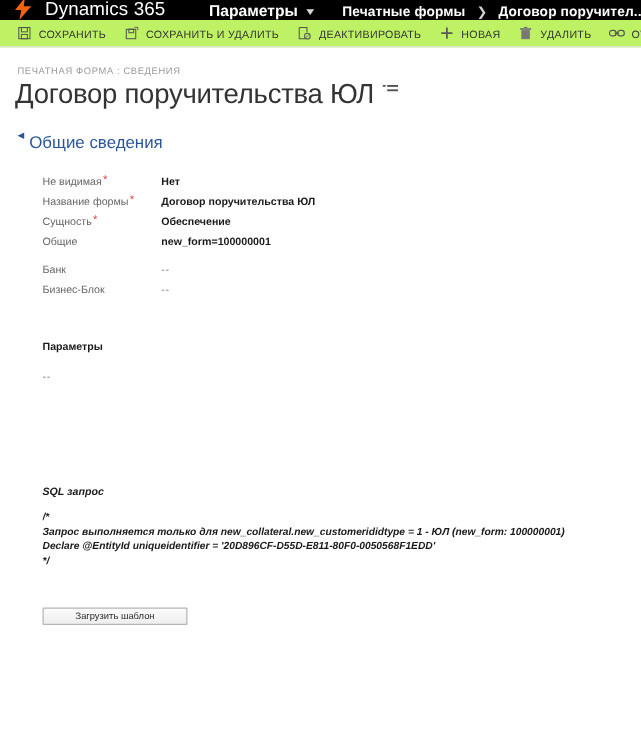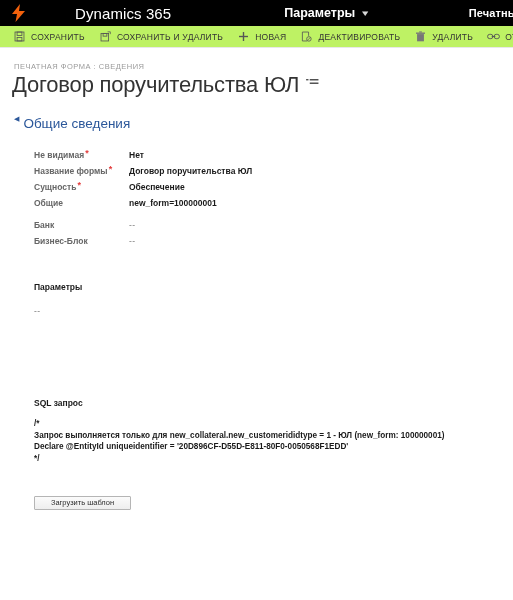--- a/index.html
+++ b/index.html
@@ -8,27 +8,26 @@
     margin: 0; padding: 0;
     width: 513px; height: 600px;
     overflow: hidden;
     background: #ffffff;
     font-family: "Liberation Sans", sans-serif;
     -webkit-font-smoothing: antialiased;
   }
 
   
   .navbar {
-    height: 26px;
+    height: 16px;
     background: #000000;
     display: flex;
-    align-items: center;
+    align-items: flex-end;
     color: #ffffff;
     position: relative;
-    gap: 39px;
   }
   .nav-logo {
     width: 36px;
     display: flex;
     align-items: center;
     justify-content: center;
     flex: 0 0 36px;
   }
   .bolt {
     display: block;
@@ -180,21 +179,20 @@
     min-height: 13px;
   }
   .frow.gap { margin-top: 9px; }
   .flabel {
     width: 95px;
     flex: 0 0 95px;
     font-size: 8.5px;
     color: #666666;
     white-space: nowrap;
     position: relative;
-    font-weight: bold;
   }
   .req {
     color: #e23b3b;
     font-size: 9px;
     margin-left: 1px;
     position: relative;
     top: -2px;
   }
   .fvalue {
     font-size: 8.5px;
@@ -211,34 +209,34 @@
     color: #1a1a1a;
     font-weight: bold;
     margin-bottom: 14px;
   }
   .block-dim {
     font-size: 8.5px;
     color: #7a7a7a;
     letter-spacing: .5px;
   }
 
-  .sql-wrap { margin-top: 12px; }
+  .sql-wrap { margin-top: 12px; font-style: italic; }
   .sql-code {
     font-family: "Liberation Sans", sans-serif;
     font-size: 8.2px;
     font-weight: bold;
     color: #1a1a1a;
     line-height: 1.42;
     white-space: pre;
   }
 
   .tpl-wrap { margin-top: 22px; }
   .upload-btn {
     margin-top: 8px;
-    width: 97px;
+    width: 116px;
     height: 14px;
     background: linear-gradient(#fbfbfb, #eeeeee);
     border: 1px solid #b5b5b5;
     border-radius: 1px;
     font-size: 7.5px;
     color: #2b2b2b;
     font-family: "Liberation Sans", sans-serif;
     cursor: pointer;
     padding: 0;
     display: flex;
@@ -293,38 +291,38 @@
         <rect x="1.5" y="3.5" width="11" height="11"></rect>
         <rect x="4.5" y="3.5" width="5.5" height="4"></rect>
         <path d="M11 1.2 L15 1.2 L15 4.6" stroke-width="1.1"></path>
       </svg>
     </span>
     <span>СОХРАНИТЬ И УДАЛИТЬ</span>
   </div>
 
   <div class="cmd">
     <span class="cmd-ico">
-      <svg width="11" height="11" viewBox="0 0 16 16">
-        <rect x="7" y="1.5" width="2" height="13" fill="#555"></rect>
-        <rect x="1.5" y="7" width="13" height="2" fill="#555"></rect>
-      </svg>
-    </span>
-    <span>НОВАЯ</span>
-  </div>
-
-  <div class="cmd">
-    <span class="cmd-ico">
       <svg width="11" height="11" viewBox="0 0 16 16" fill="none" stroke="#555" stroke-width="1.2">
         <path d="M2 1.5 L2 14.5 L9 14.5"></path>
         <path d="M2 1.5 L11 1.5 L11 7"></path>
         <circle cx="11.5" cy="11.5" r="3.3"></circle>
         <path d="M9.3 13.7 L13.7 9.3" stroke-width="1"></path>
       </svg>
     </span>
     <span>ДЕАКТИВИРОВАТЬ</span>
+  </div>
+
+  <div class="cmd">
+    <span class="cmd-ico">
+      <svg width="11" height="11" viewBox="0 0 16 16">
+        <rect x="7" y="1.5" width="2" height="13" fill="#555"></rect>
+        <rect x="1.5" y="7" width="13" height="2" fill="#555"></rect>
+      </svg>
+    </span>
+    <span>НОВАЯ</span>
   </div>
 
   <div class="cmd">
     <span class="cmd-ico">
       <svg width="11" height="11" viewBox="0 0 16 16">
         <rect x="3" y="4.5" width="10" height="10.5" fill="#777"></rect>
         <rect x="1.5" y="2.2" width="13" height="2" fill="#777"></rect>
         <rect x="6" y="0.6" width="4" height="1.6" fill="#777"></rect>
       </svg>
     </span>

